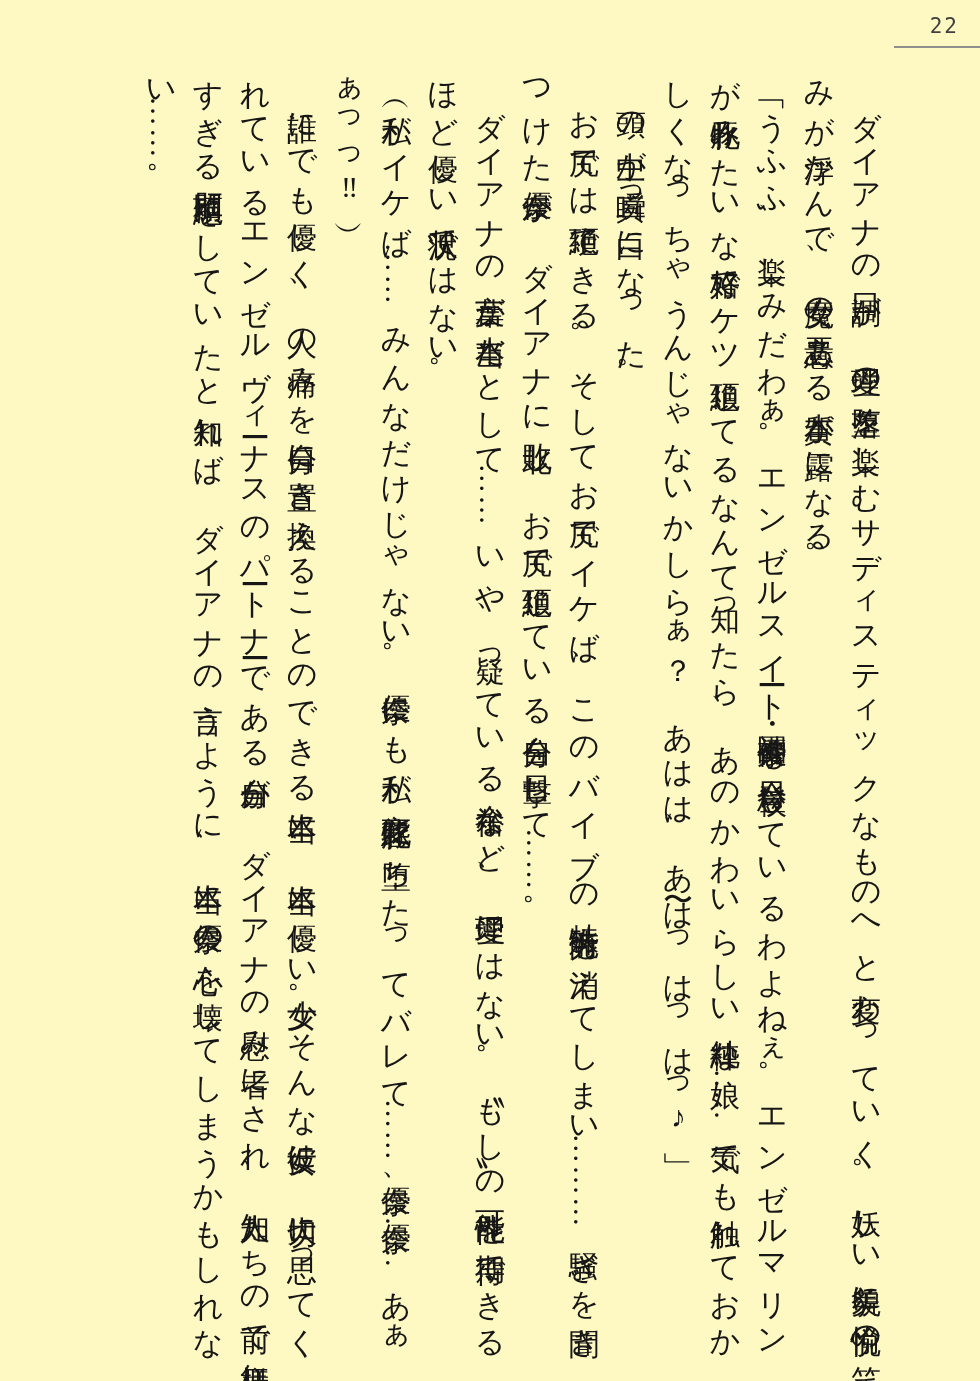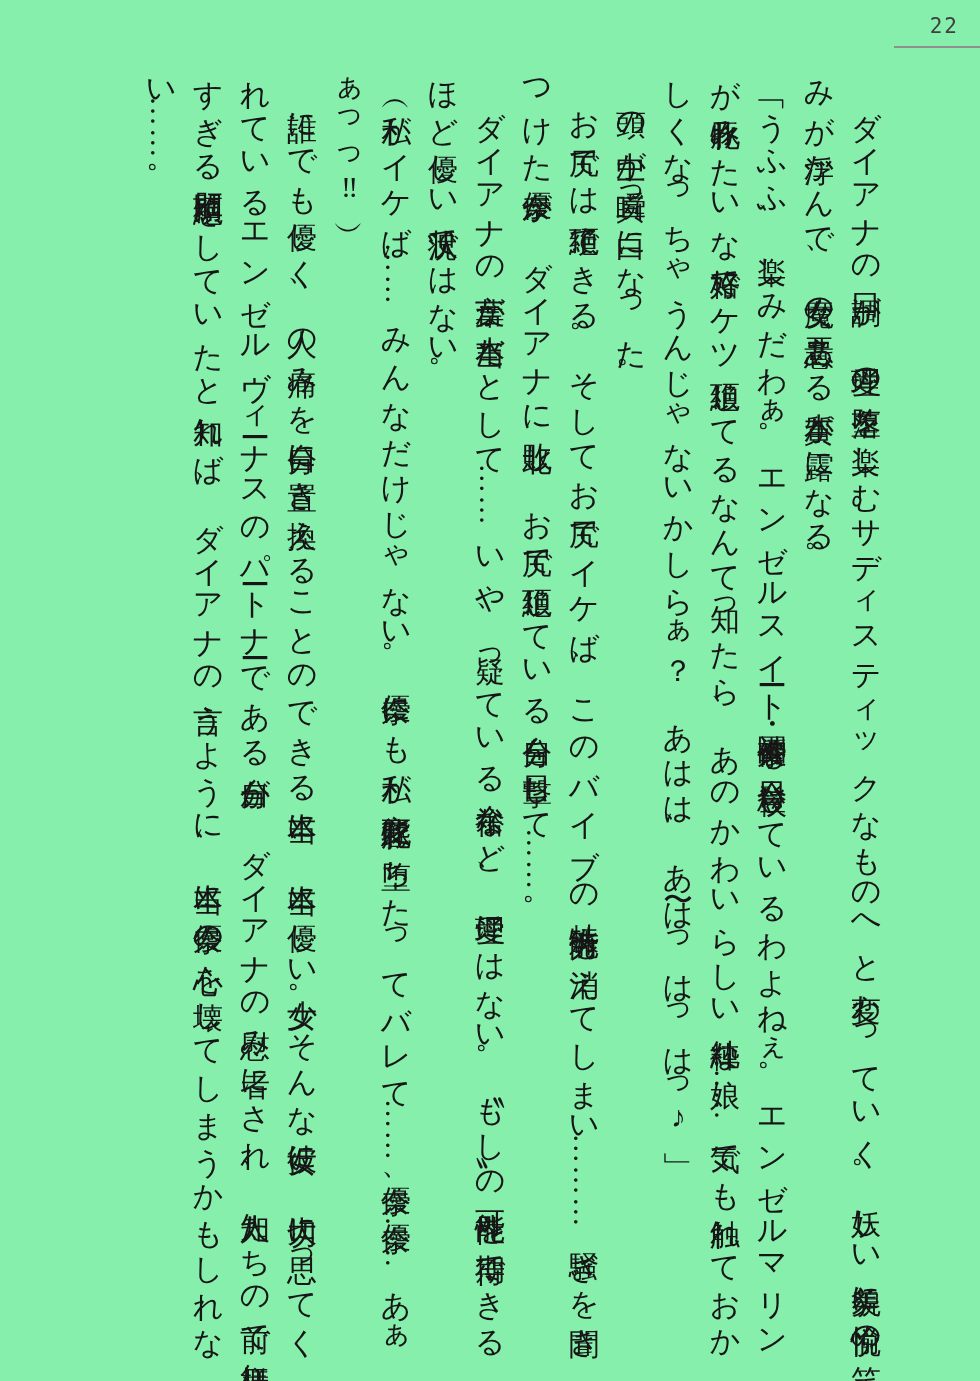--- a/index.html
+++ b/index.html
@@ -4,21 +4,21 @@
 <style>
   html, body {
     margin: 0;
     padding: 0;
     background: #e8e8e6;
   }
   .page {
     position: relative;
     width: 980px;
     height: 1381px;
-    background: #86efac;
+    background: #fef9c3;
     overflow: hidden;
     font-family: "Liberation Serif", "DejaVu Serif", serif;
   }
   .page-number {
     position: absolute;
     top: 14px;
     right: 21px;
     font-family: "DejaVu Sans Mono", monospace;
     font-size: 21px;
     font-weight: 400;

